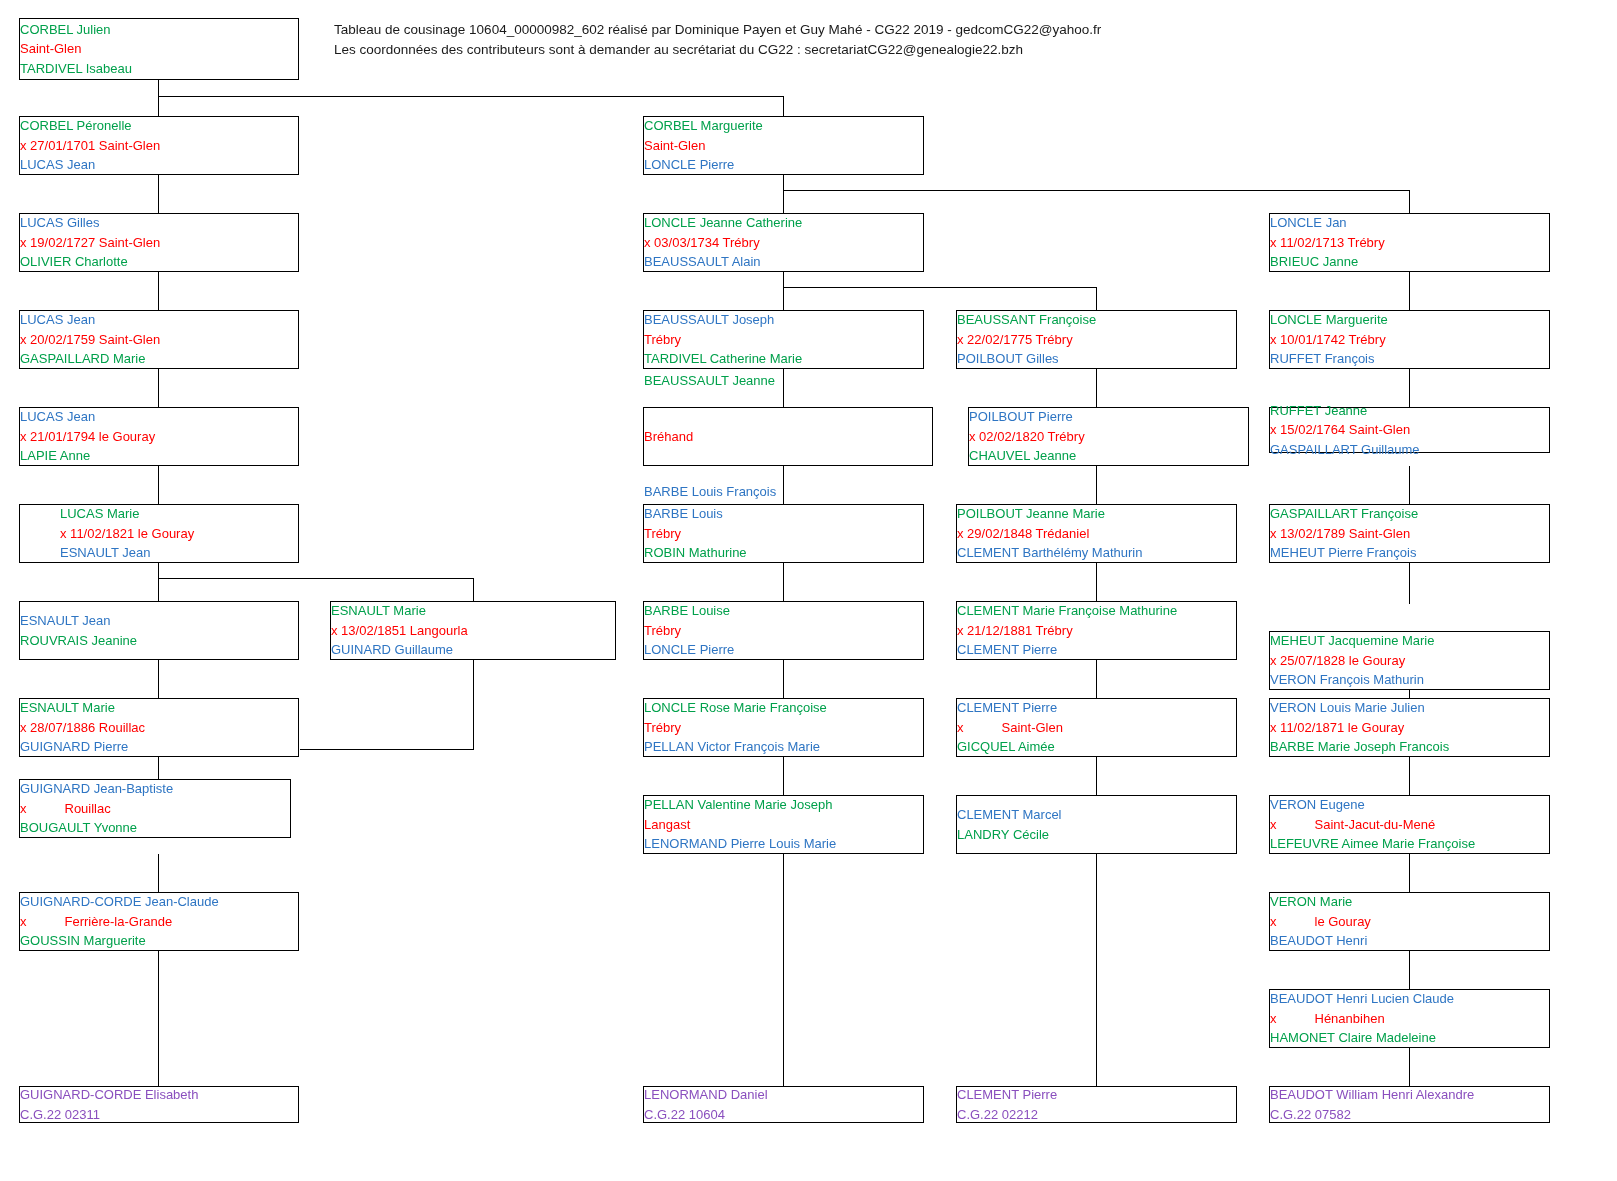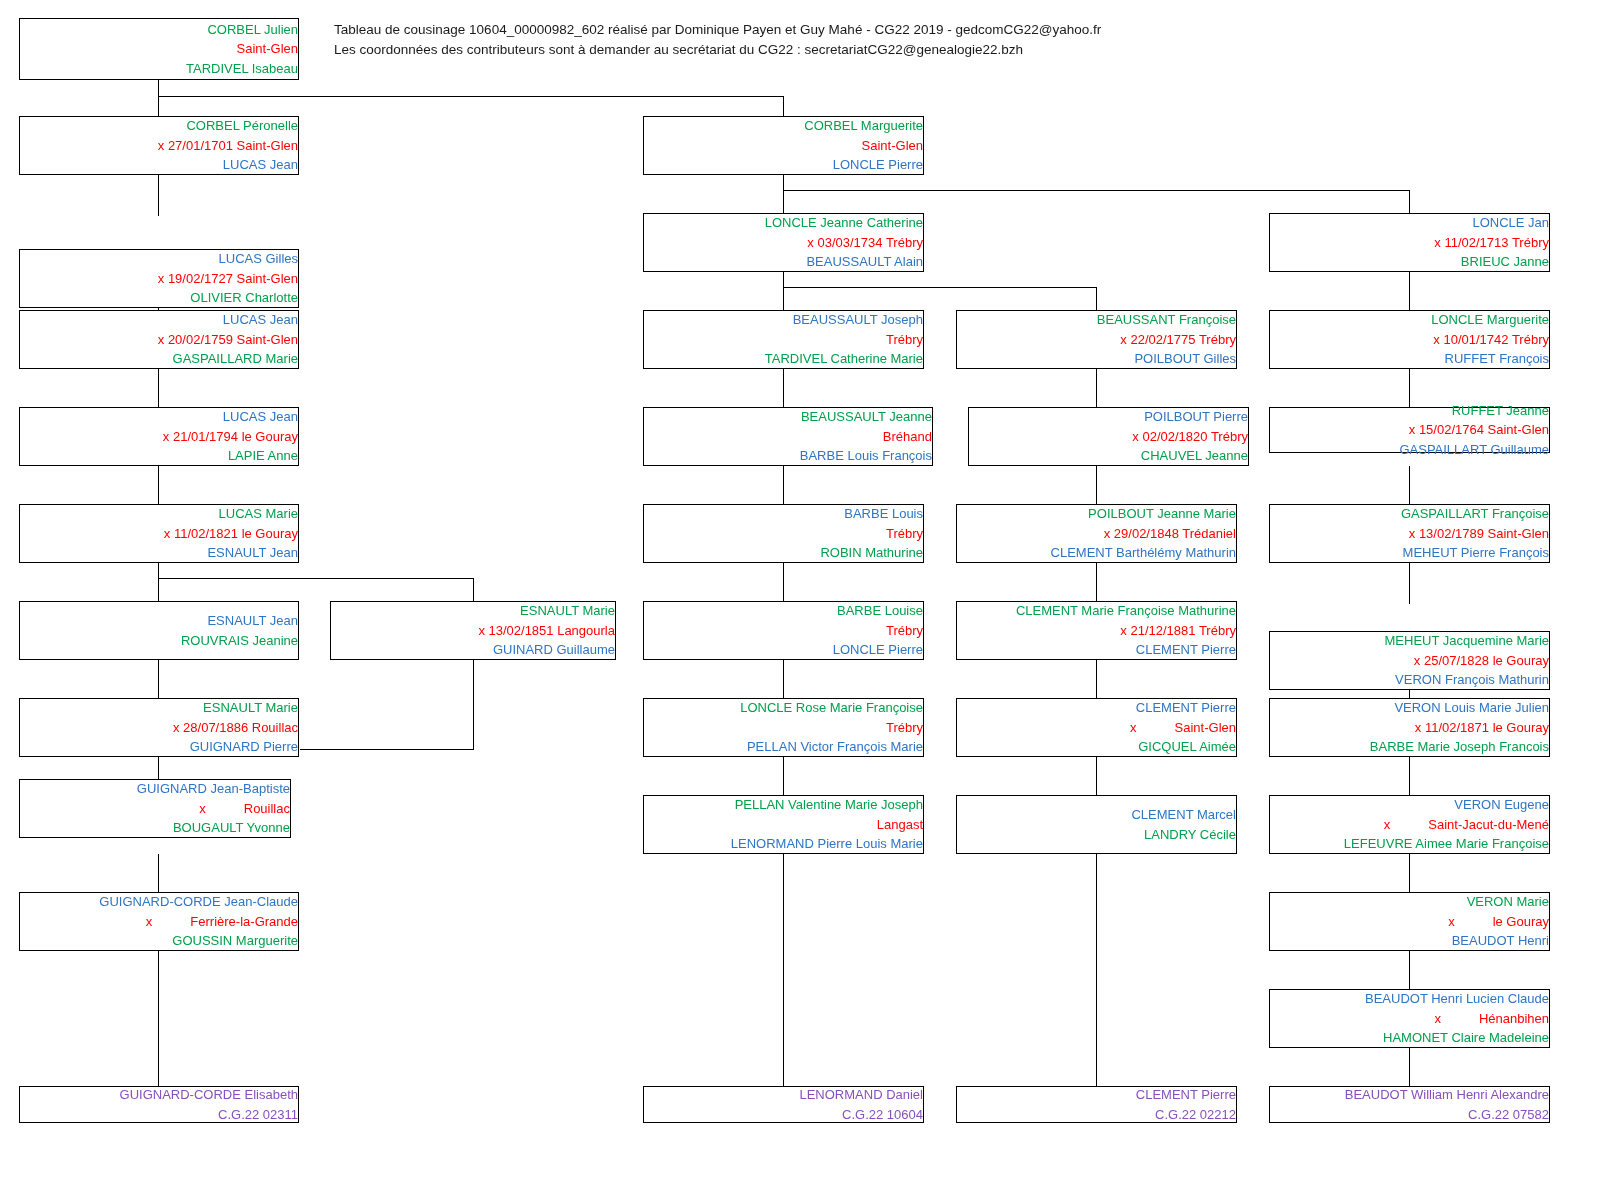--- a/index.html
+++ b/index.html
@@ -14,21 +14,21 @@
     position:absolute;left:334px;top:20px;width:760px;
     font-size:13.5px;line-height:20px;color:#1a1a1a;white-space:nowrap;
   }
   .header-note div{height:20px;}
 
   
   .box{
     position:absolute;box-sizing:border-box;
     border:1.4px solid #000000;background:#ffffff;
     display:flex;flex-direction:column;justify-content:center;
-    align-items:flex-end;text-align:center;
+    align-items:flex-start;text-align:center;
     font-size:13px;line-height:19.5px;
     z-index:5;
   }
   .box .l1{color:#00a04b;font-weight:500;white-space:nowrap;}
   .box .l1.male{color:#2e75c3;}
   .box .l2{color:#ff0000;white-space:nowrap;}
   .box .l3{color:#2e75c3;white-space:nowrap;}
   .box .l3.female{color:#00a04b;}
   .box .l2 .xm{margin-right:38px;}
 
@@ -127,21 +127,21 @@
     <div class="l1">CORBEL Péronelle</div>
     <div class="l2">x 27/01/1701 Saint-Glen</div>
     <div class="l3">LUCAS Jean</div>
   </div>
   <div class="box" style="left:643px;top:116px;width:281px;height:59px;">
     <div class="l1">CORBEL Marguerite</div>
     <div class="l2">Saint-Glen</div>
     <div class="l3">LONCLE Pierre</div>
   </div>
 
-  <div class="box" style="left:19px;top:213px;width:280px;height:59px;margin-top:36px;">
+  <div class="box" style="left:19px;top:213px;width:280px;height:59px;">
     <div class="l1 male">LUCAS Gilles</div>
     <div class="l2">x 19/02/1727 Saint-Glen</div>
     <div class="l3 female">OLIVIER Charlotte</div>
   </div>
   <div class="box" style="left:643px;top:213px;width:281px;height:59px;">
     <div class="l1">LONCLE Jeanne Catherine</div>
     <div class="l2">x 03/03/1734 Trébry</div>
     <div class="l3">BEAUSSAULT Alain</div>
   </div>
   <div class="box" style="left:1269px;top:213px;width:281px;height:59px;">
@@ -169,42 +169,42 @@
     <div class="l1">LONCLE Marguerite</div>
     <div class="l2">x 10/01/1742 Trébry</div>
     <div class="l3">RUFFET François</div>
   </div>
 
   <div class="box" style="left:19px;top:407px;width:280px;height:59px;">
     <div class="l1 male">LUCAS Jean</div>
     <div class="l2">x 21/01/1794 le Gouray</div>
     <div class="l3 female">LAPIE Anne</div>
   </div>
-  <div class="box" style="left:643px;top:407px;width:290px;height:59px;">
+  <div class="box" style="left:643px;top:407px;width:290px;height:59px;gap:36px;">
     <div class="l1">BEAUSSAULT Jeanne</div>
     <div class="l2">Bréhand</div>
     <div class="l3">BARBE Louis François</div>
   </div>
   <div class="box" style="left:956px;top:407px;width:281px;height:59px;margin-left:12px;">
     <div class="l1 male">POILBOUT Pierre</div>
     <div class="l2">x 02/02/1820 Trébry</div>
     <div class="l3 female">CHAUVEL Jeanne</div>
   </div>
   <div class="box" style="left:1269px;top:407px;width:281px;height:46px;">
     <div class="l1">RUFFET Jeanne</div>
     <div class="l2">x 15/02/1764 Saint-Glen</div>
     <div class="l3">GASPAILLART Guillaume</div>
   </div>
 
   <div class="box" style="left:19px;top:504px;width:280px;height:59px;padding-left:40px;">
     <div class="l1">LUCAS Marie</div>
     <div class="l2">x 11/02/1821 le Gouray</div>
     <div class="l3">ESNAULT Jean</div>
   </div>
-  <div class="box" style="left:643px;top:504px;width:281px;height:59px;padding-left:20px;">
+  <div class="box" style="left:643px;top:504px;width:281px;height:59px;">
     <div class="l1 male">BARBE Louis</div>
     <div class="l2">Trébry</div>
     <div class="l3 female">ROBIN Mathurine</div>
   </div>
   <div class="box" style="left:956px;top:504px;width:281px;height:59px;">
     <div class="l1">POILBOUT Jeanne Marie</div>
     <div class="l2">x 29/02/1848 Trédaniel</div>
     <div class="l3">CLEMENT Barthélémy Mathurin</div>
   </div>
   <div class="box" style="left:1269px;top:504px;width:281px;height:59px;">

